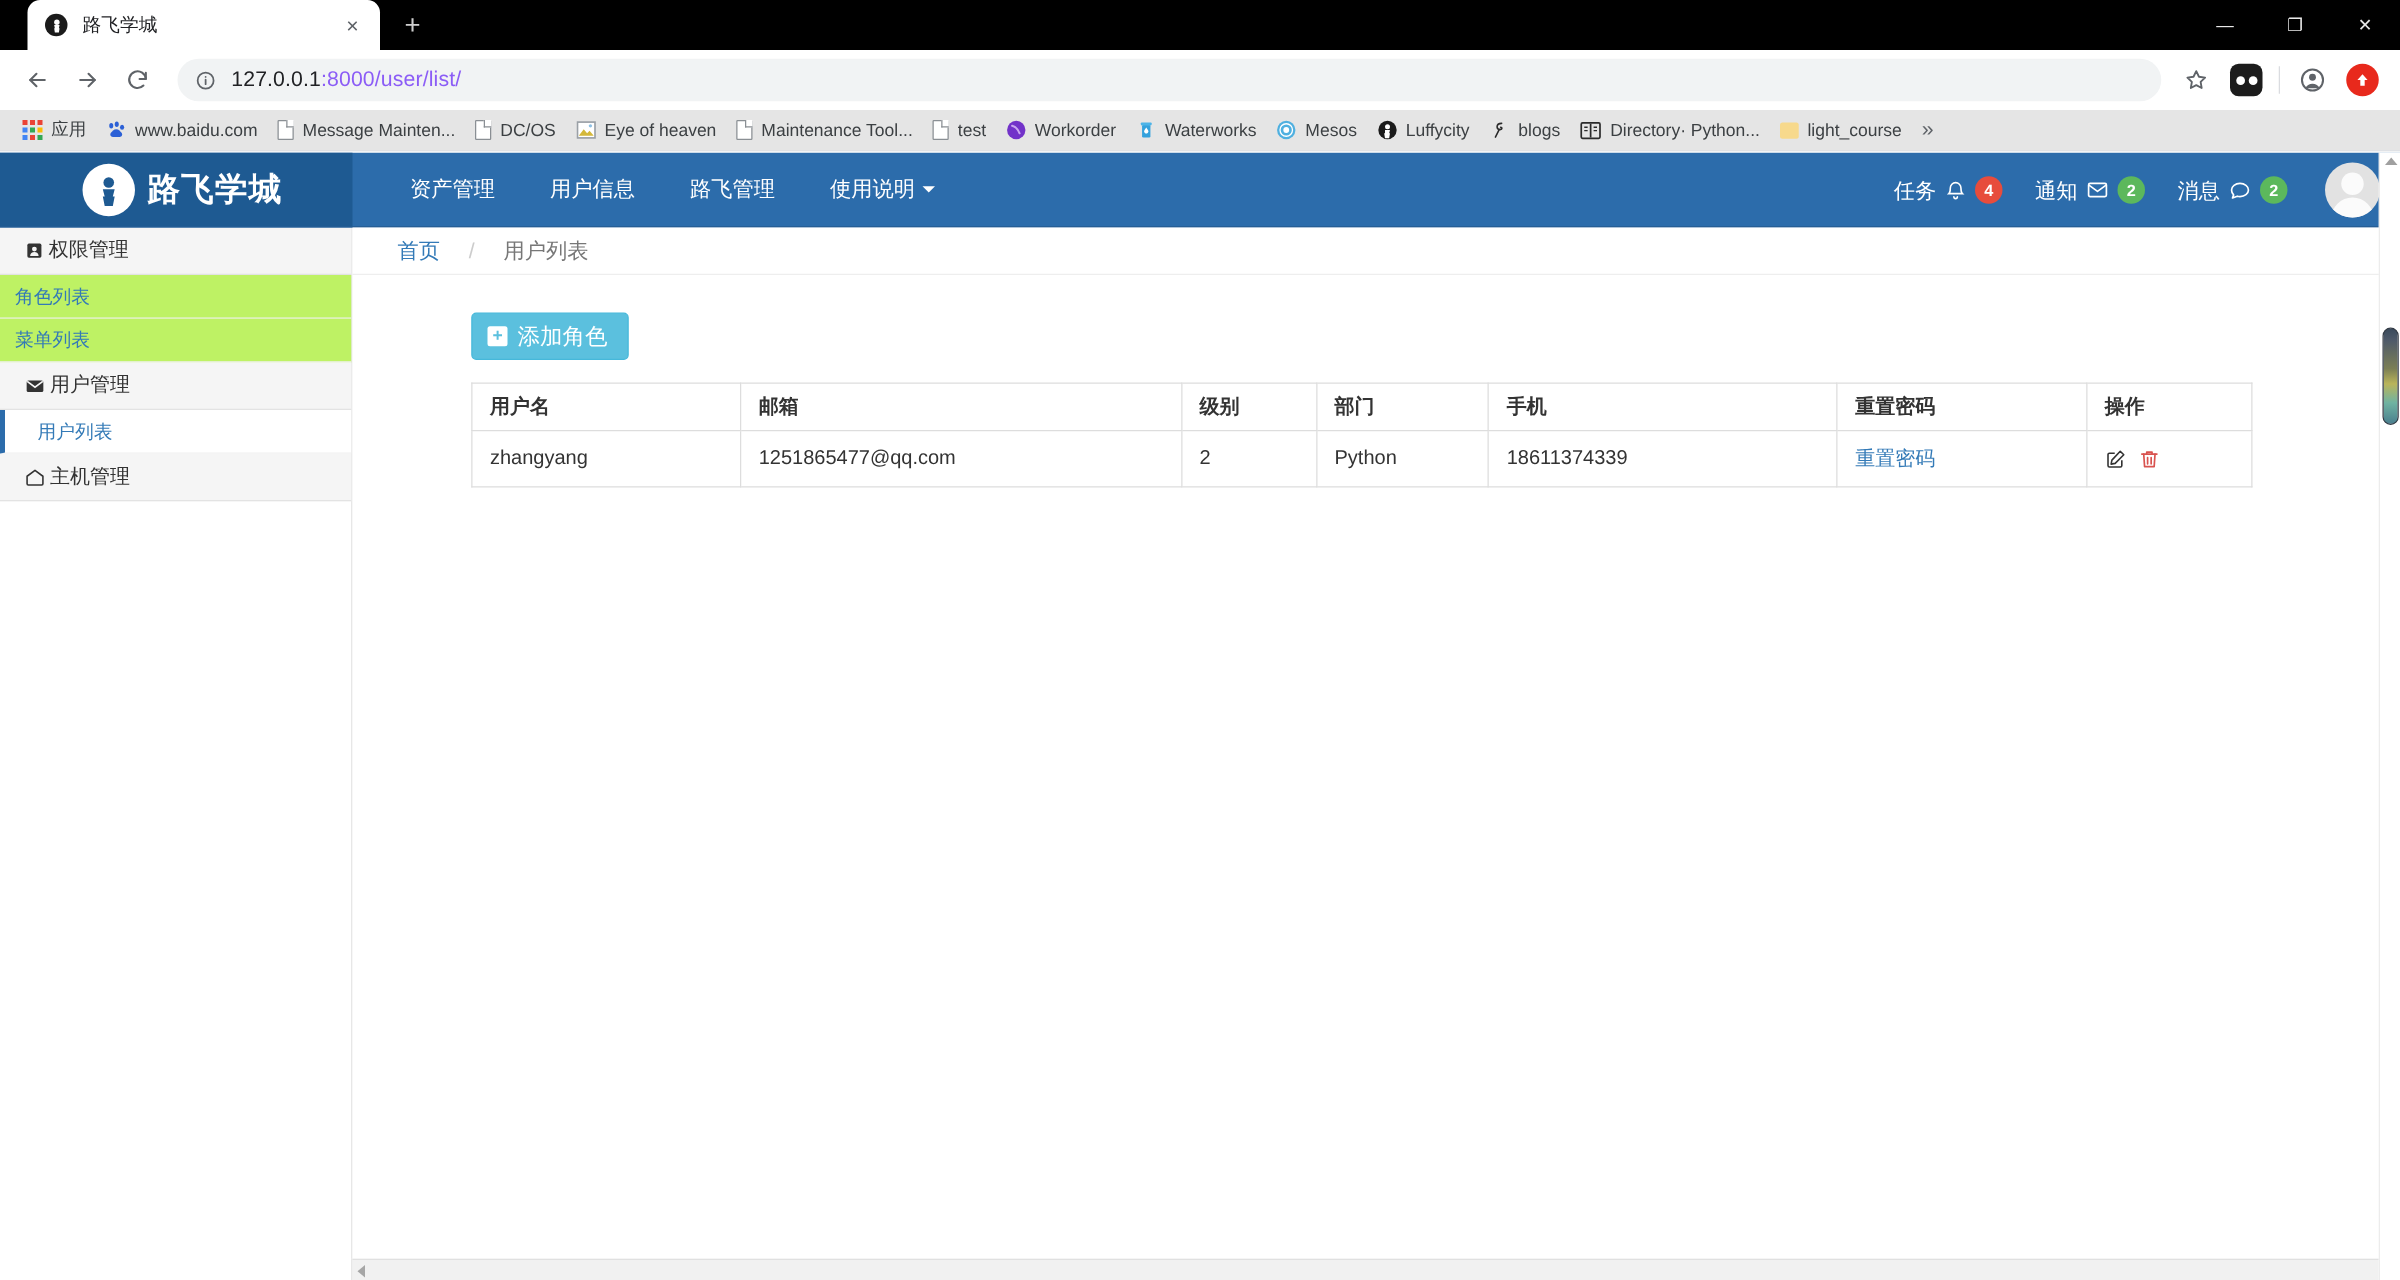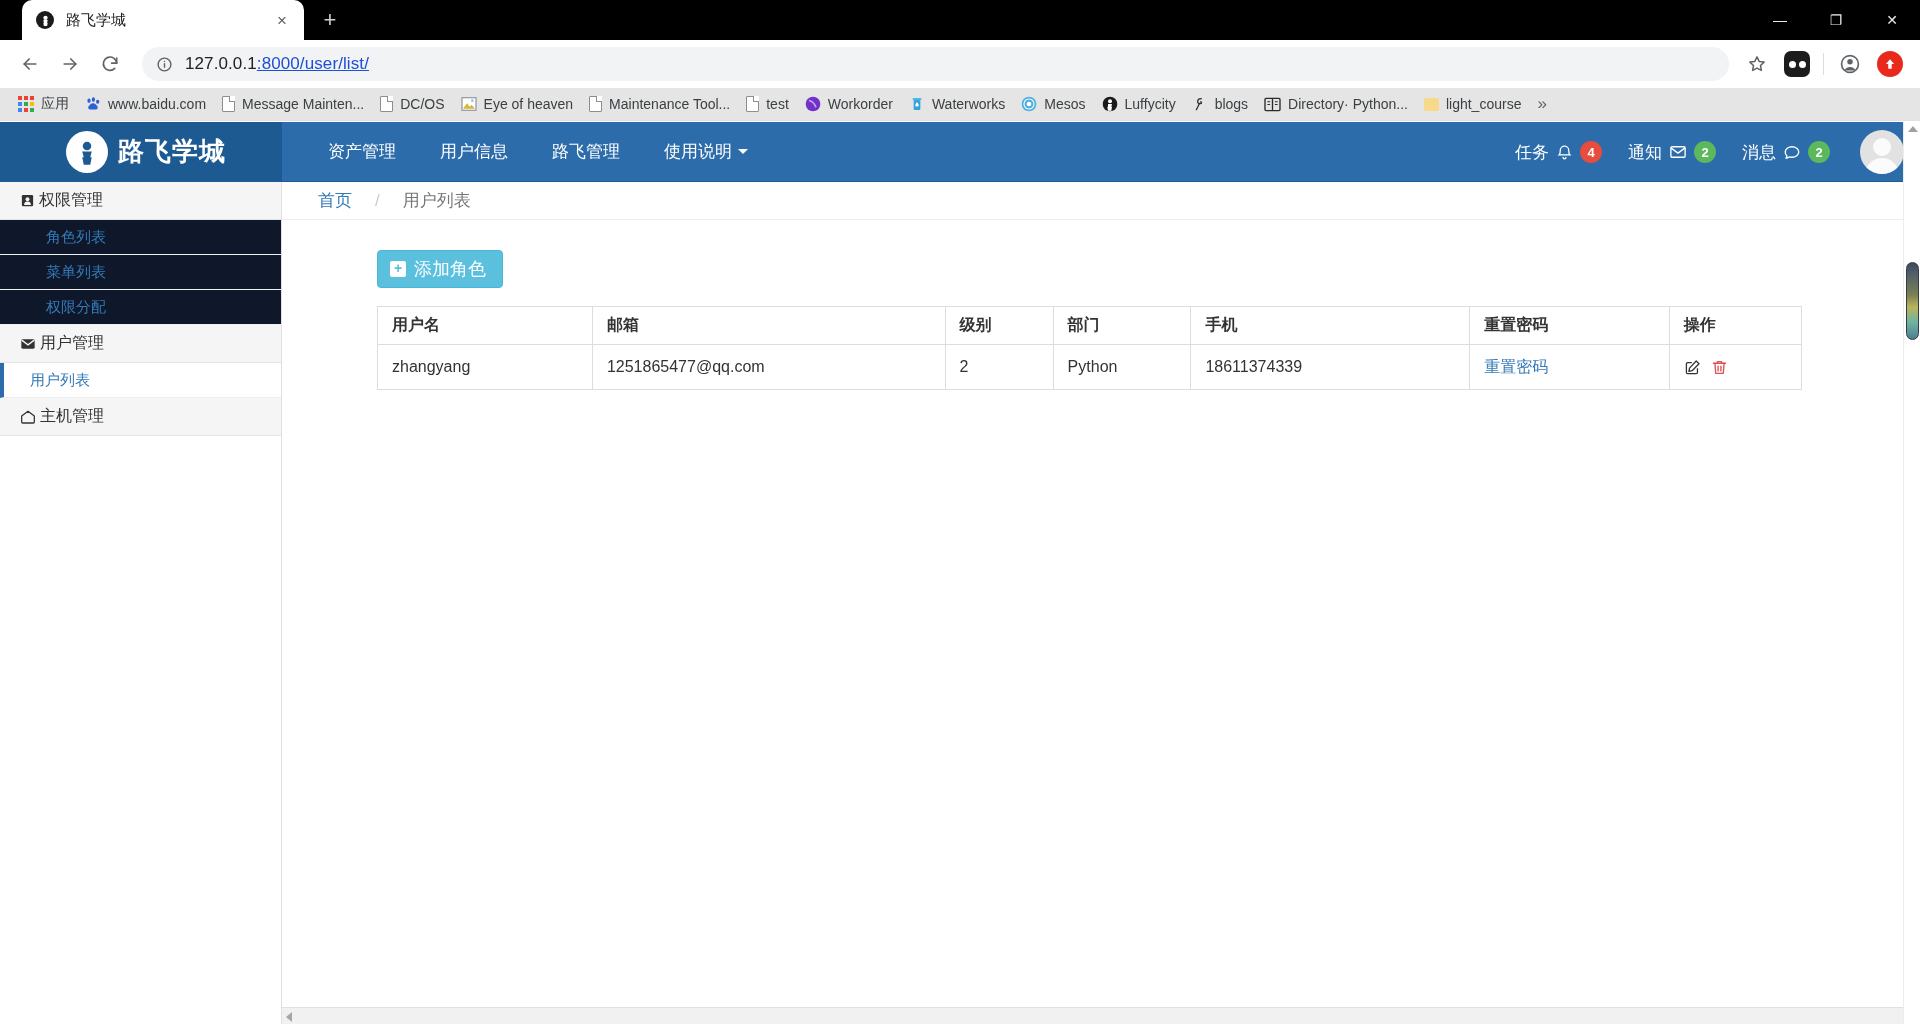--- a/index.html
+++ b/index.html
@@ -63,21 +63,21 @@
     display: flex; align-items: center; justify-content: center;
     color: #5f6368; cursor: pointer; flex: none;
   }
   .omnibox {
     flex: 1; height: 34px; margin: 0 8px 0 12px;
     background: #f1f3f4; border-radius: 18px;
     display: flex; align-items: center; padding: 0 14px;
   }
   .omni-icon { color: #5f6368; margin-right: 12px; display: flex; flex: none;}
   .omni-url { font-size: 17px; color: #202124; letter-spacing: .1px; }
-  .omni-url .dim { color: #1d4ed8; text-decoration: underline; }
+  .omni-url .dim { color: #8b5cf6; }
   .tb-right { display: flex; align-items: center; flex: none; }
   .tb-ic {
     width: 40px; height: 40px; display: flex; flex: none;
     align-items: center; justify-content: center; cursor: pointer; color: #5f6368;
   }
   .ext-box { width: 26px; height: 26px; background: #1c1c1c; border-radius: 7px;
              display: flex; align-items: center; justify-content: center; gap: 3px; }
   .ext-dot { width: 7px; height: 7px; border-radius: 50%; background: #fff; }
   .tb-sep { width: 1px; height: 22px; background: #dadce0; margin: 0 6px; }
   .upd { width: 26px; height: 26px; border-radius: 50%; background: #e8291c;
@@ -169,22 +169,22 @@
     width: 282px; flex: none; background: #ffffff;
     border-right: 1px solid #e0e0e0;
   }
   .panel-head {
     height: 38px; background: #f5f5f5; border-bottom: 1px solid #e3e3e3;
     display: flex; align-items: center; padding-left: 20px;
     font-size: 16px; color: #333333;
   }
   .panel-head .ph-ic { margin-right: 4px; display: flex; align-items: center; }
   .menu-item {
-    height: 35px; display: flex; align-items: center; padding-left: 46px;
-    font-size: 15px; color: #337ab7; cursor: pointer; background: #0f172a;
+    height: 35px; display: flex; align-items: center; padding-left: 12px;
+    font-size: 15px; color: #337ab7; cursor: pointer; background: #bef264;
     border-bottom: 1px solid #f0f0f0;
   }
   .menu-item.active {
     background: #ffffff; border-left: 4px solid #2c6cab; padding-left: 26px;
   }
 
   .content { flex: 1; background: #ffffff; position: relative; }
   .breadcrumb {
     height: 38px; display: flex; align-items: center;
     padding-left: 36px; border-bottom: 1px solid #eeeeee;
@@ -556,23 +556,20 @@
                 <path d="M6.6 19a5.4 5.4 0 0 1 10.8 0z" fill="#f5f5f5"></path>
               </svg>
           </span>
           <span>权限管理</span>
         </div>
         <div class="menu-item">
             <span>角色列表</span>
           </div>
         <div class="menu-item">
             <span>菜单列表</span>
-          </div>
-        <div class="menu-item">
-            <span>权限分配</span>
           </div>
 
         <div class="panel-head">
           <span class="ph-ic">
             <svg width="16" height="16" viewBox="0 0 24 24" fill="#333333">
                 <rect x="2" y="5" width="20" height="14" rx="2"></rect>
                 <path d="M2.6 6.2L12 13.2l9.4-7" stroke="#f5f5f5" stroke-width="2" fill="none"></path>
               </svg>
           </span>
           <span>用户管理</span>

